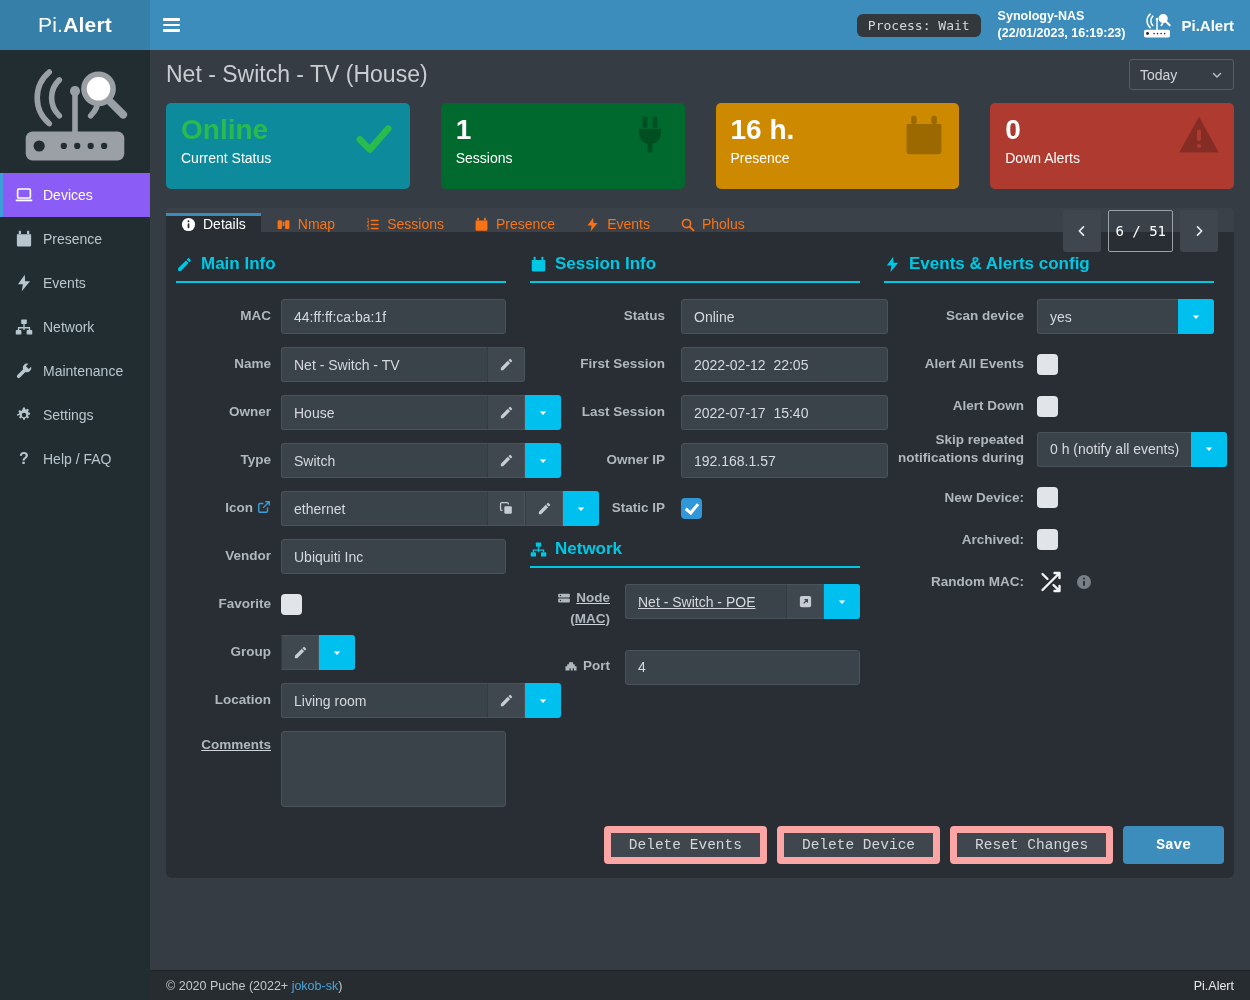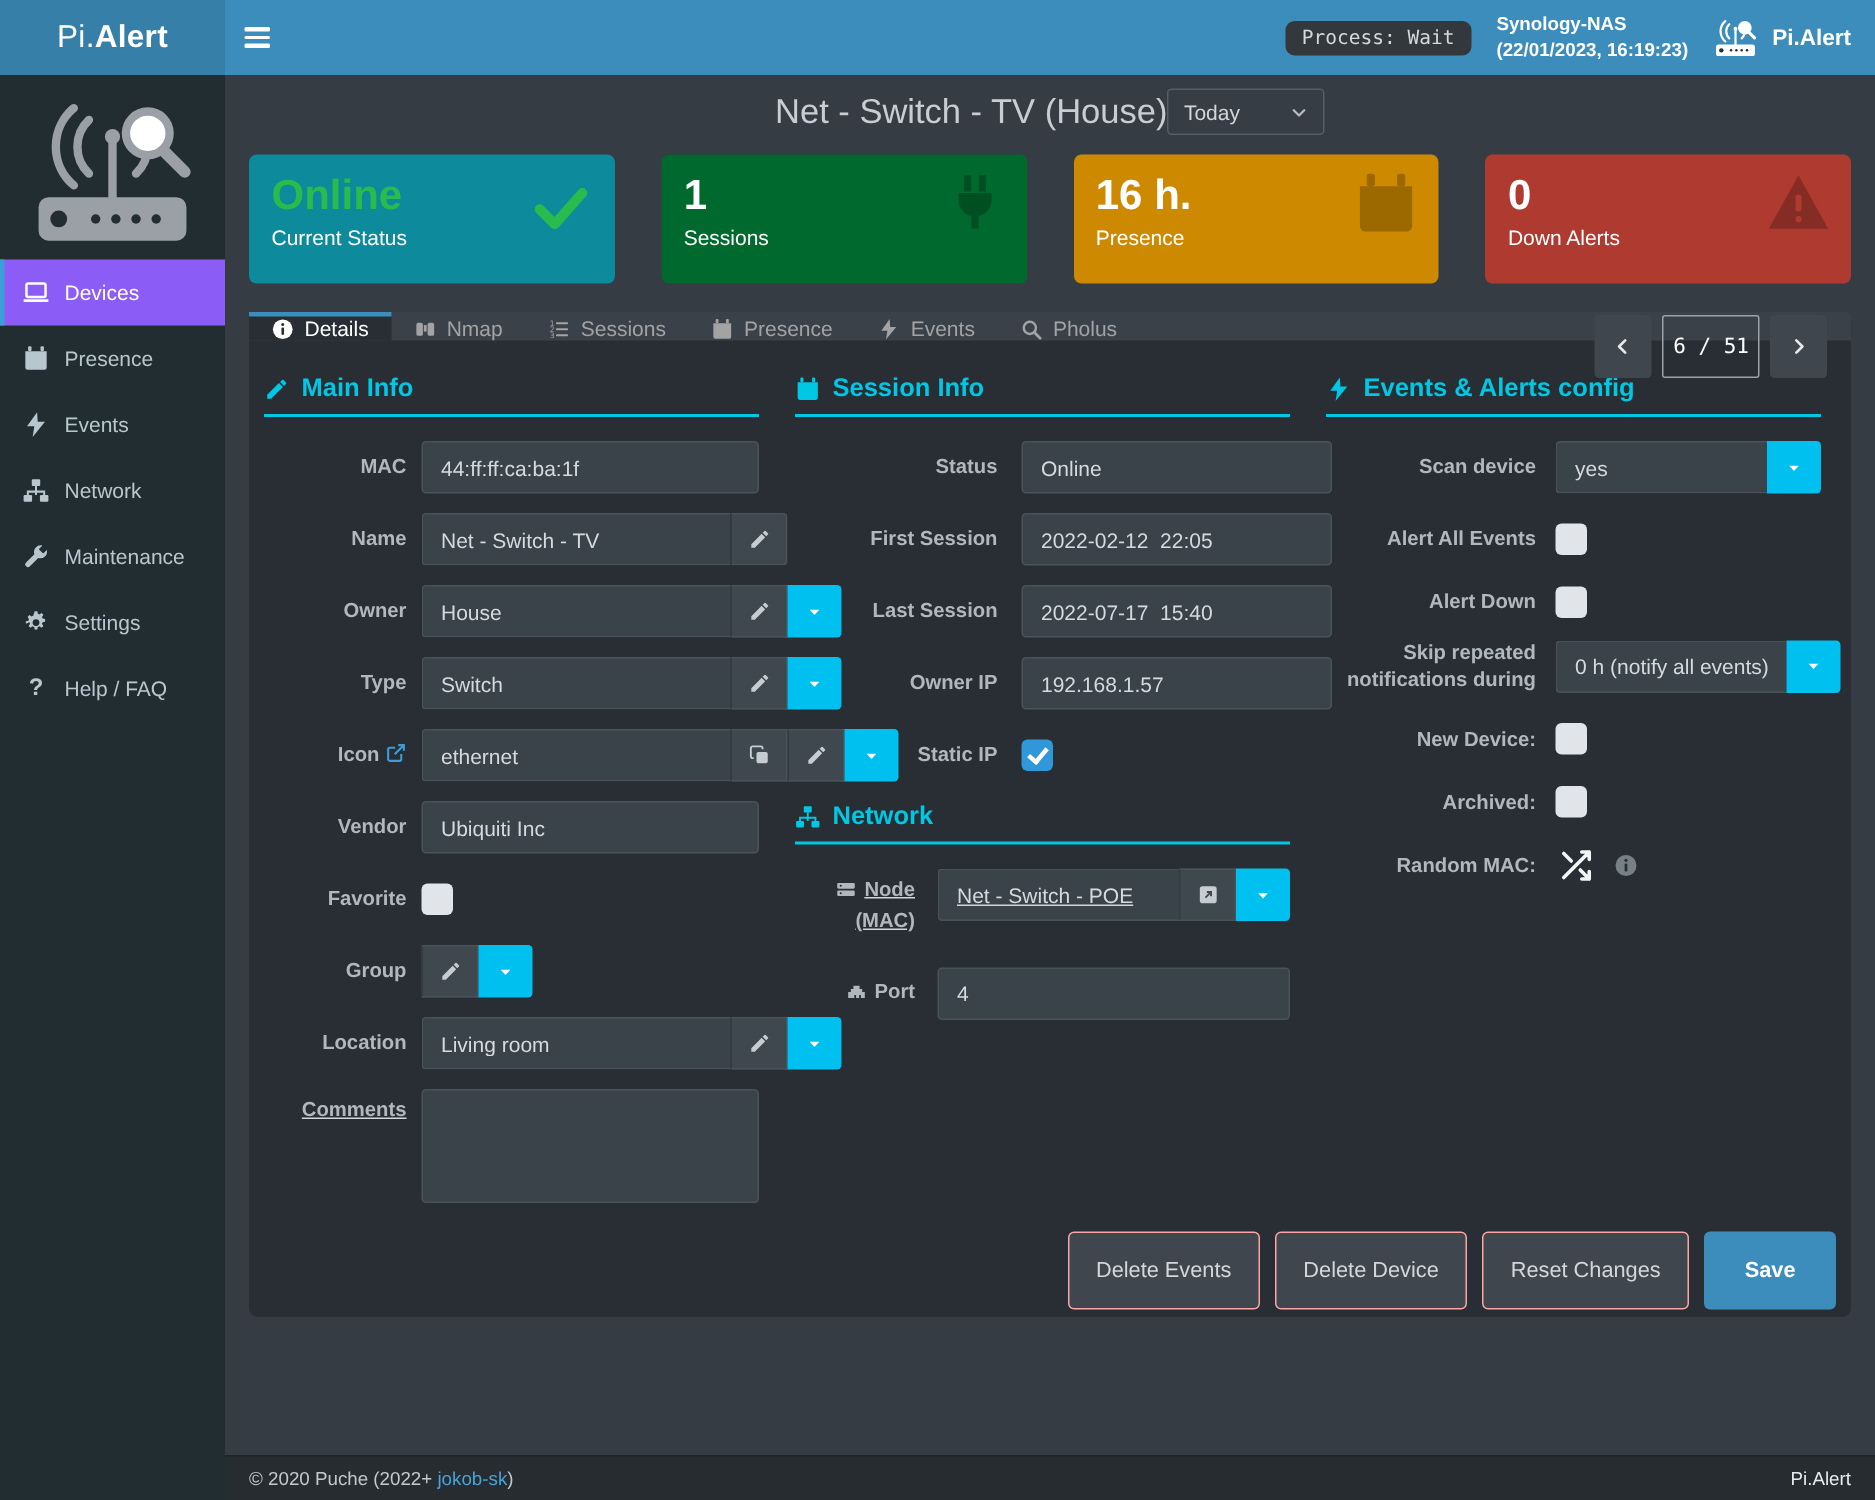--- a/index.html
+++ b/index.html
@@ -27,37 +27,37 @@
   .sidebar { background:#222d32; display:flex; flex-direction:column; }
   .sidebar-logo { padding:14px 0 10px; display:flex; justify-content:center; color:#9aa0a5; }
   .menu-item { display:flex; align-items:center; gap:10px; height:44px; padding-left:12px; color:#b8c7ce; font-size:14px; border-left:3px solid transparent; cursor:pointer; }
   .menu-item.active { background:#8b5cf6; color:#fff; border-left-color:#3c9dd8; }
   .menu-item svg { width:18px; height:18px; flex:none; }
   .qmark { width:18px; text-align:center; font-size:16px; font-weight:bold; }
 
   
   .main { display:flex; flex-direction:column; background:#363c43; }
   .content { flex:1; padding:7px 16px 0; }
-  .page-head { display:flex; justify-content:center; align-items:center; margin:2px 0 13px; }
+  .page-head { display:flex; justify-content:space-between; align-items:center; margin:2px 0 13px; }
   .page-title { color:#c9cdd1; font-size:23px; font-weight:400; }
   .range-select { width:105px; height:31px; border:1px solid #565d64; border-radius:3px; background:#373d44; color:#d2d6da; font-size:14px; display:flex; align-items:center; justify-content:space-between; padding:0 10px; cursor:pointer; }
   .range-select svg { width:12px; height:12px; color:#b7bcc1; }
 
   
   .cards { display:grid; grid-template-columns:repeat(4,1fr); gap:31px; }
   .card { position:relative; height:86px; border-radius:5px; padding:9px 15px; color:#fff; overflow:hidden; }
   .card-value { font-size:28px; font-weight:bold; line-height:1.25; }
   .card-label { font-size:14px; margin-top:3px; }
   .card-icon { position:absolute; top:11px; right:13px; width:44px; height:44px; color:rgba(0,0,0,0.24); }
   .card-icon.lg { width:46px; height:40px; top:14px; }
 
   
   .panel { margin-top:19px; background:#282e33; border-radius:3px 3px 6px 6px; height:670px; display:flex; flex-direction:column; }
   .tabs-row { background:#3a4149; height:45px; display:flex; align-items:flex-end; position:relative; border-radius:3px 3px 0 0; }
-  .tab { display:flex; align-items:center; gap:7px; padding:0 15px; font-size:14px; color:#a3a3a3; border-top:3px solid transparent; cursor:pointer; }
+  .tab { display:flex; align-items:center; gap:7px; padding:0 15px; font-size:14px; color:#f97316; border-top:3px solid transparent; cursor:pointer; }
   .tab.active { background:#282e33; color:#fff; border-top-color:#3c8dbc; }
   .tab svg { width:15px; height:15px; }
   .pagination { position:absolute; right:16px; top:1.5px; display:flex; align-items:center; gap:7px; }
   .page-btn { width:38px; height:42px; background:#3f464d; border-radius:3px; display:flex; align-items:center; justify-content:center; color:#e6e9eb; cursor:pointer; }
   .page-btn svg { width:14px; height:14px; }
   .page-indicator { min-width:48px; height:42px; border:1px solid #9aa1a7; border-radius:2px; display:flex; align-items:center; justify-content:center; color:#fff; font-family:"DejaVu Sans Mono", monospace; font-size:14px; padding:0 6px; }
 
   
   .panel-body { padding:22px 10px 6px; flex:1; display:grid; grid-template-columns:330px 330px 330px; column-gap:24px; align-content:start; }
   .section-head { display:flex; align-items:center; gap:8px; color:#00c8e4; font-size:17px; font-weight:600; padding-bottom:7px; border-bottom:2px solid #00c8e4; margin-bottom:16px; }
@@ -97,21 +97,21 @@
   textarea.ibox { height:76px; resize:none; padding:8px 12px; display:block; font-family:inherit; }
 
   .rand-cell { display:flex; align-items:center; gap:12px; }
   .rand-cell .shuffle { color:#f2f4f5; }
   .rand-cell .shuffle svg { width:27px; height:24px; }
   .rand-cell .mini-info { color:#788087; }
   .rand-cell .mini-info svg { width:16px; height:16px; }
 
   
   .actions { display:flex; justify-content:flex-end; gap:10px; padding:0 10px 14px; margin-top:auto; }
-  .btn { height:52px; padding:0 18px; border-radius:4px; font-size:14.5px; display:flex; align-items:center; color:#d3d7da; background:#3f464d; border:1px solid #fca5a5; cursor:pointer; }
+  .btn { height:38px; padding:0 18px; border-radius:4px; font-size:14.5px; display:flex; align-items:center; color:#d3d7da; background:#3f464d; border:7px solid #fca5a5; cursor:pointer;font-family:Liberation Mono, monospace; }
   .btn.primary { background:#3c8dbc; border-color:#3c8dbc; color:#fff; font-weight:bold; padding:0 26px; }
 
   
   .footer { height:30px; background:#272c30; border-top:1px solid #1e2327; display:flex; align-items:center; justify-content:space-between; padding:0 16px; color:#c3c8cc; font-size:12.5px; }
   .footer a { color:#4aa3d8; text-decoration:none; cursor:pointer; }
   .footer-right { color:#e9ebed; }
 </style>
 </head>
 <body>
 

